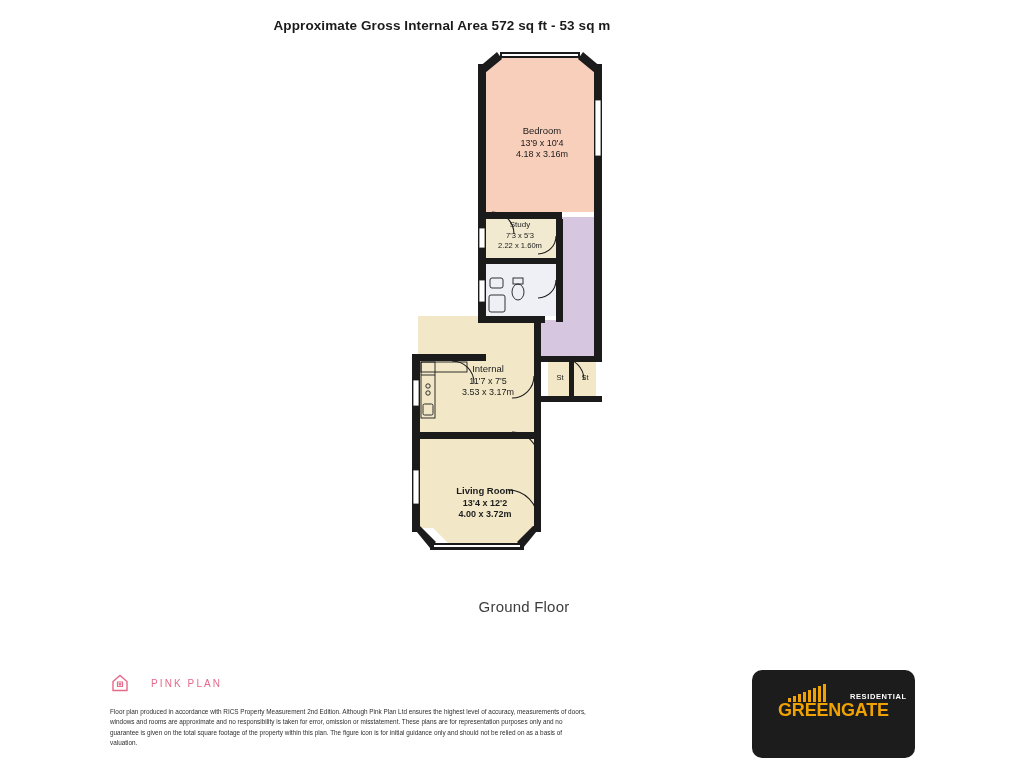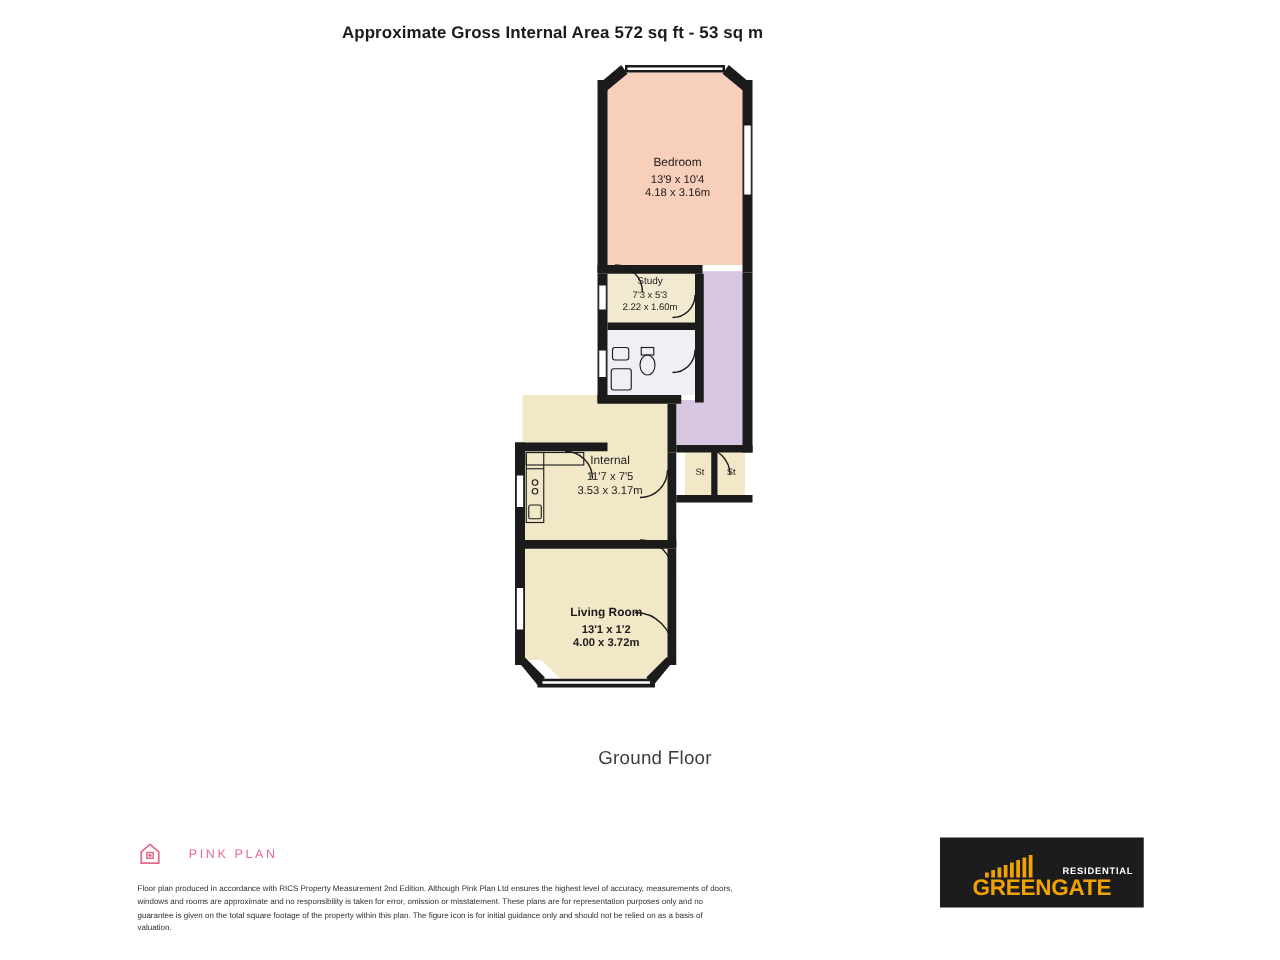--- a/index.html
+++ b/index.html
@@ -97,23 +97,24 @@
     line-height: 1.62;
     color: #2e2e2e;
   }
 
   
   .logo {
     position: absolute;
     left: 752px;
     top: 670px;
     width: 163px;
-    height: 56px;
+    height: 88px;
     background: #1c1c1c;
     overflow: hidden;
+    border-radius: 10px;
   }
   .logo .bars {
     position: absolute;
     left: 36px;
     top: 14px;
     display: flex;
     align-items: flex-end;
     gap: 2px;
     height: 18px;
   }
@@ -286,21 +287,21 @@
     </div>
 
     <div class="room-text" style="left:408px; top:323px; width:160px;">
       <div class="room-name">Internal</div>
       <div class="room-dim">11'7 x 7'5</div>
       <div class="room-dim">3.53 x 3.17m</div>
     </div>
 
     <div class="room-text" style="left:405px; top:445px; width:160px;font-weight:bold;">
       <div class="room-name">Living Room</div>
-      <div class="room-dim">13'1 x 1'2</div>
+      <div class="room-dim">13'4 x 12'2</div>
       <div class="room-dim">4.00 x 3.72m</div>
     </div>
 
     <div class="st-label" style="left:551px; top:333px; width:18px;">St</div>
     <div class="st-label" style="left:576px; top:333px; width:18px;">St</div>
   </div>
 
   <div class="floor-label">Ground Floor</div>
 
   <div class="pinkplan">

